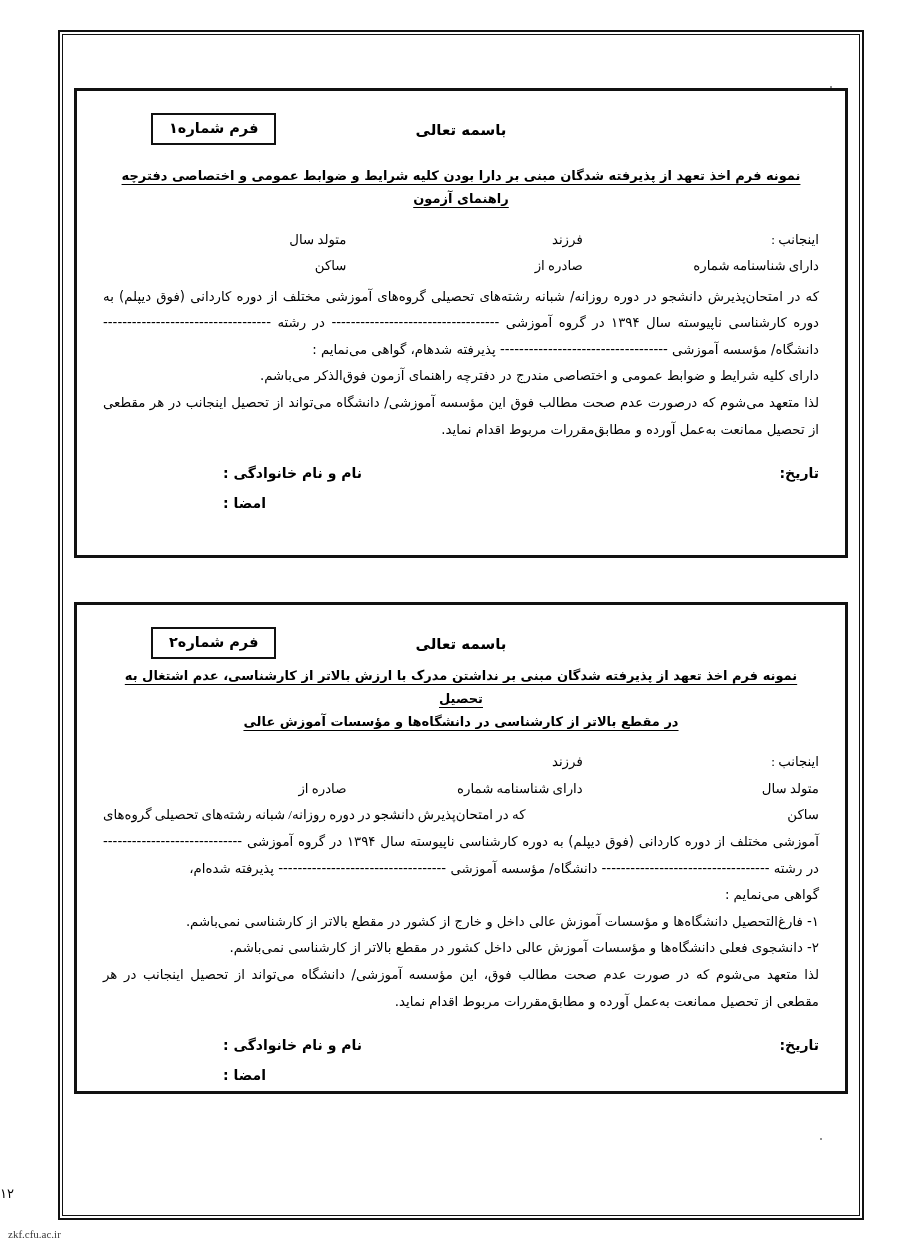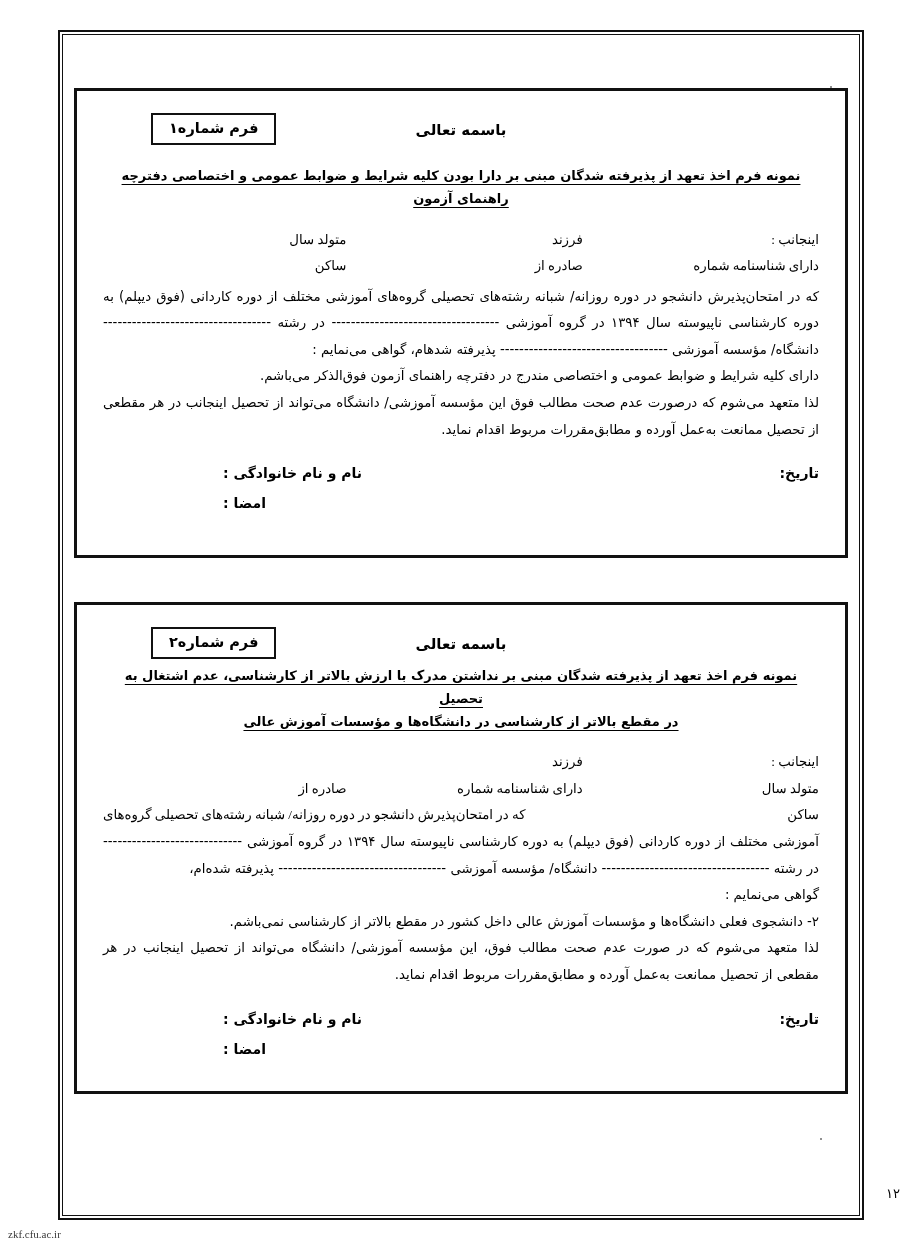--- a/index.html
+++ b/index.html
@@ -111,21 +111,21 @@
   }
   .sign-right { width: 46%; }
   .sign-left  { width: 54%; text-align: left; padding-left: 120px; }
   .sign-left .amza { margin-top: 14px; }
 
   .page-number {
     position: absolute;
     left: 0;
     right: 0;
     top: 1186px;
-    text-align: right;
+    text-align: left;
     font-size: 13px;
   }
   .watermark {
     position: absolute;
     left: 8px;
     top: 1228px;
     font-size: 11px;
     color: #3a3a3a;
     font-family: "Liberation Serif", serif;
     direction: ltr;
@@ -220,20 +220,21 @@
     </div>
 
     <div class="body-text">
       <p>آموزشی مختلف از دوره کاردانی (فوق دیپلم) به دوره کارشناسی ناپیوسته سال ۱۳۹۴ در گروه آموزشی ----------------------------- در رشته ----------------------------------- دانشگاه/ مؤسسه آموزشی ----------------------------------- پذیرفته شده‌ام،</p>
     </div>
 
     <div class="body-text">
       <p>گواهی می‌نمایم :</p>
     </div>
 
+    <div class="list-item">۱- فارغ‌التحصیل دانشگاه‌ها و مؤسسات آموزش عالی داخل و خارج از کشور در مقطع بالاتر از کارشناسی نمی‌باشم.</div>
     <div class="list-item">۲- دانشجوی فعلی دانشگاه‌ها و مؤسسات آموزش عالی داخل کشور در مقطع بالاتر از کارشناسی نمی‌باشم.</div>
 
     <div class="body-text">
       <p>لذا متعهد می‌شوم که در صورت عدم صحت مطالب فوق، این مؤسسه آموزشی/ دانشگاه می‌تواند از تحصیل اینجانب در هر مقطعی از تحصیل ممانعت به‌عمل آورده و مطابق‌مقررات مربوط اقدام نماید.</p>
     </div>
 
     <div class="sign-row">
       <div class="sign-right">
         <span>تاریخ:</span>
       </div>

